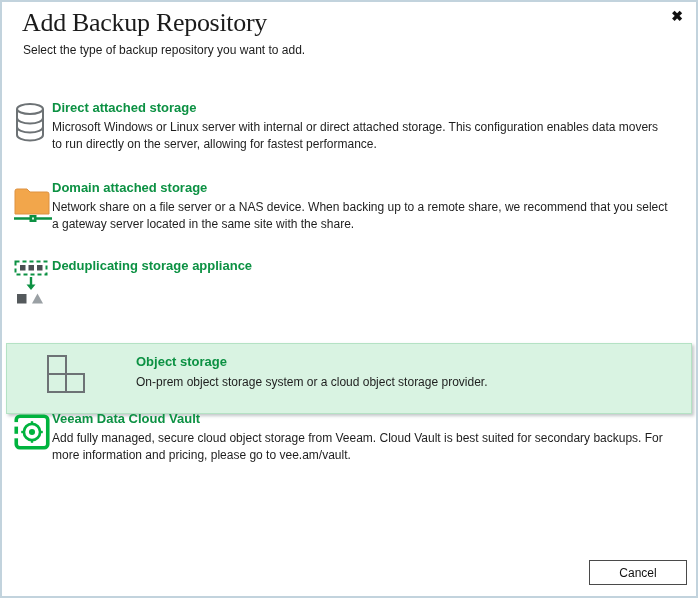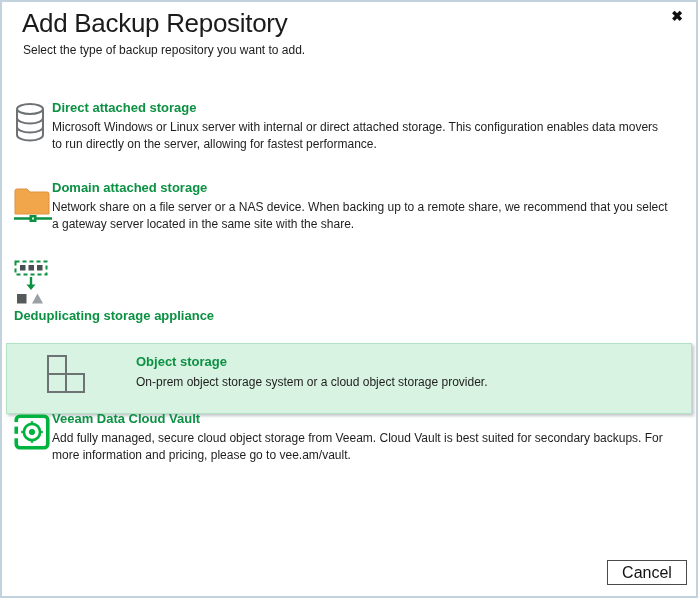--- a/index.html
+++ b/index.html
@@ -8,21 +8,21 @@
     width:698px; height:598px;
     box-sizing:border-box;
     background:#ffffff;
     border:2px solid #c2d3dd;
     font-family:"Liberation Sans", sans-serif;
     color:#1b1b1b;
     overflow:hidden;
   }
   .dlg-title {
     position:absolute; left:20px; top:6px;
-    font-size:26px; font-weight:300; letter-spacing:-0.3px; color:#1b1b1b;
+    font-size:26px; font-weight:300; letter-spacing:-0.3px; color:#1b1b1b;font-family:Liberation Serif, serif;
   }
   .dlg-subtitle {
     position:absolute; left:21px; top:41px;
     font-size:12px; color:#1b1b1b;
   }
   .close-btn {
     position:absolute; top:7px; right:13px;
     font-size:14px; font-weight:bold; color:#111;
     cursor:pointer; line-height:14px;
   }
@@ -32,37 +32,37 @@
     padding-left:12px; box-sizing:border-box;
   }
   .opt-icon { width:38px; flex:0 0 38px; margin-top:2px; }
   .opt-text { width:618px; }
   .opt-title {
     font-size:13px; font-weight:bold; color:#0c9143; margin-bottom:4px;
   }
   .opt-desc { font-size:12px; line-height:17px; color:#1e1e1e; }
   .r1 { top:98px; }
   .r2 { top:178px; }
-  .r3 { top:256px;flex-direction:column; }
+  .r3 { top:256px; }
   .r5 { top:409px; }
   .option.selected {
     top:341px; left:4px; right:4px; height:71px;
     background:#d9f3e2;
     border:1px solid #b4e2c4;
     box-shadow:2px 2px 3px rgba(120,130,135,0.45);
     padding-left:39px; padding-top:8px;
   }
   .option.selected .opt-text { margin-left:52px; width:520px; }
   .option.selected .opt-title { margin-top:2px; margin-bottom:5px; }
   .footer-cancel {
     position:absolute; right:9px; bottom:11px;
-    width:80px; height:25px;
+    width:98px; height:25px;
     background:#ffffff; border:1px solid #4a4a4a;
     font-family:"Liberation Sans", sans-serif;
-    font-size:16px; color:#111;
+    font-size:12px; color:#111;
     cursor:pointer;
   }
 </style>
 </head>
 <body>
 
 <div class="dialog">
 
   <div class="dlg-title">Add Backup Repository</div>
   <div class="dlg-subtitle">Select the type of backup repository you want to add.</div>

